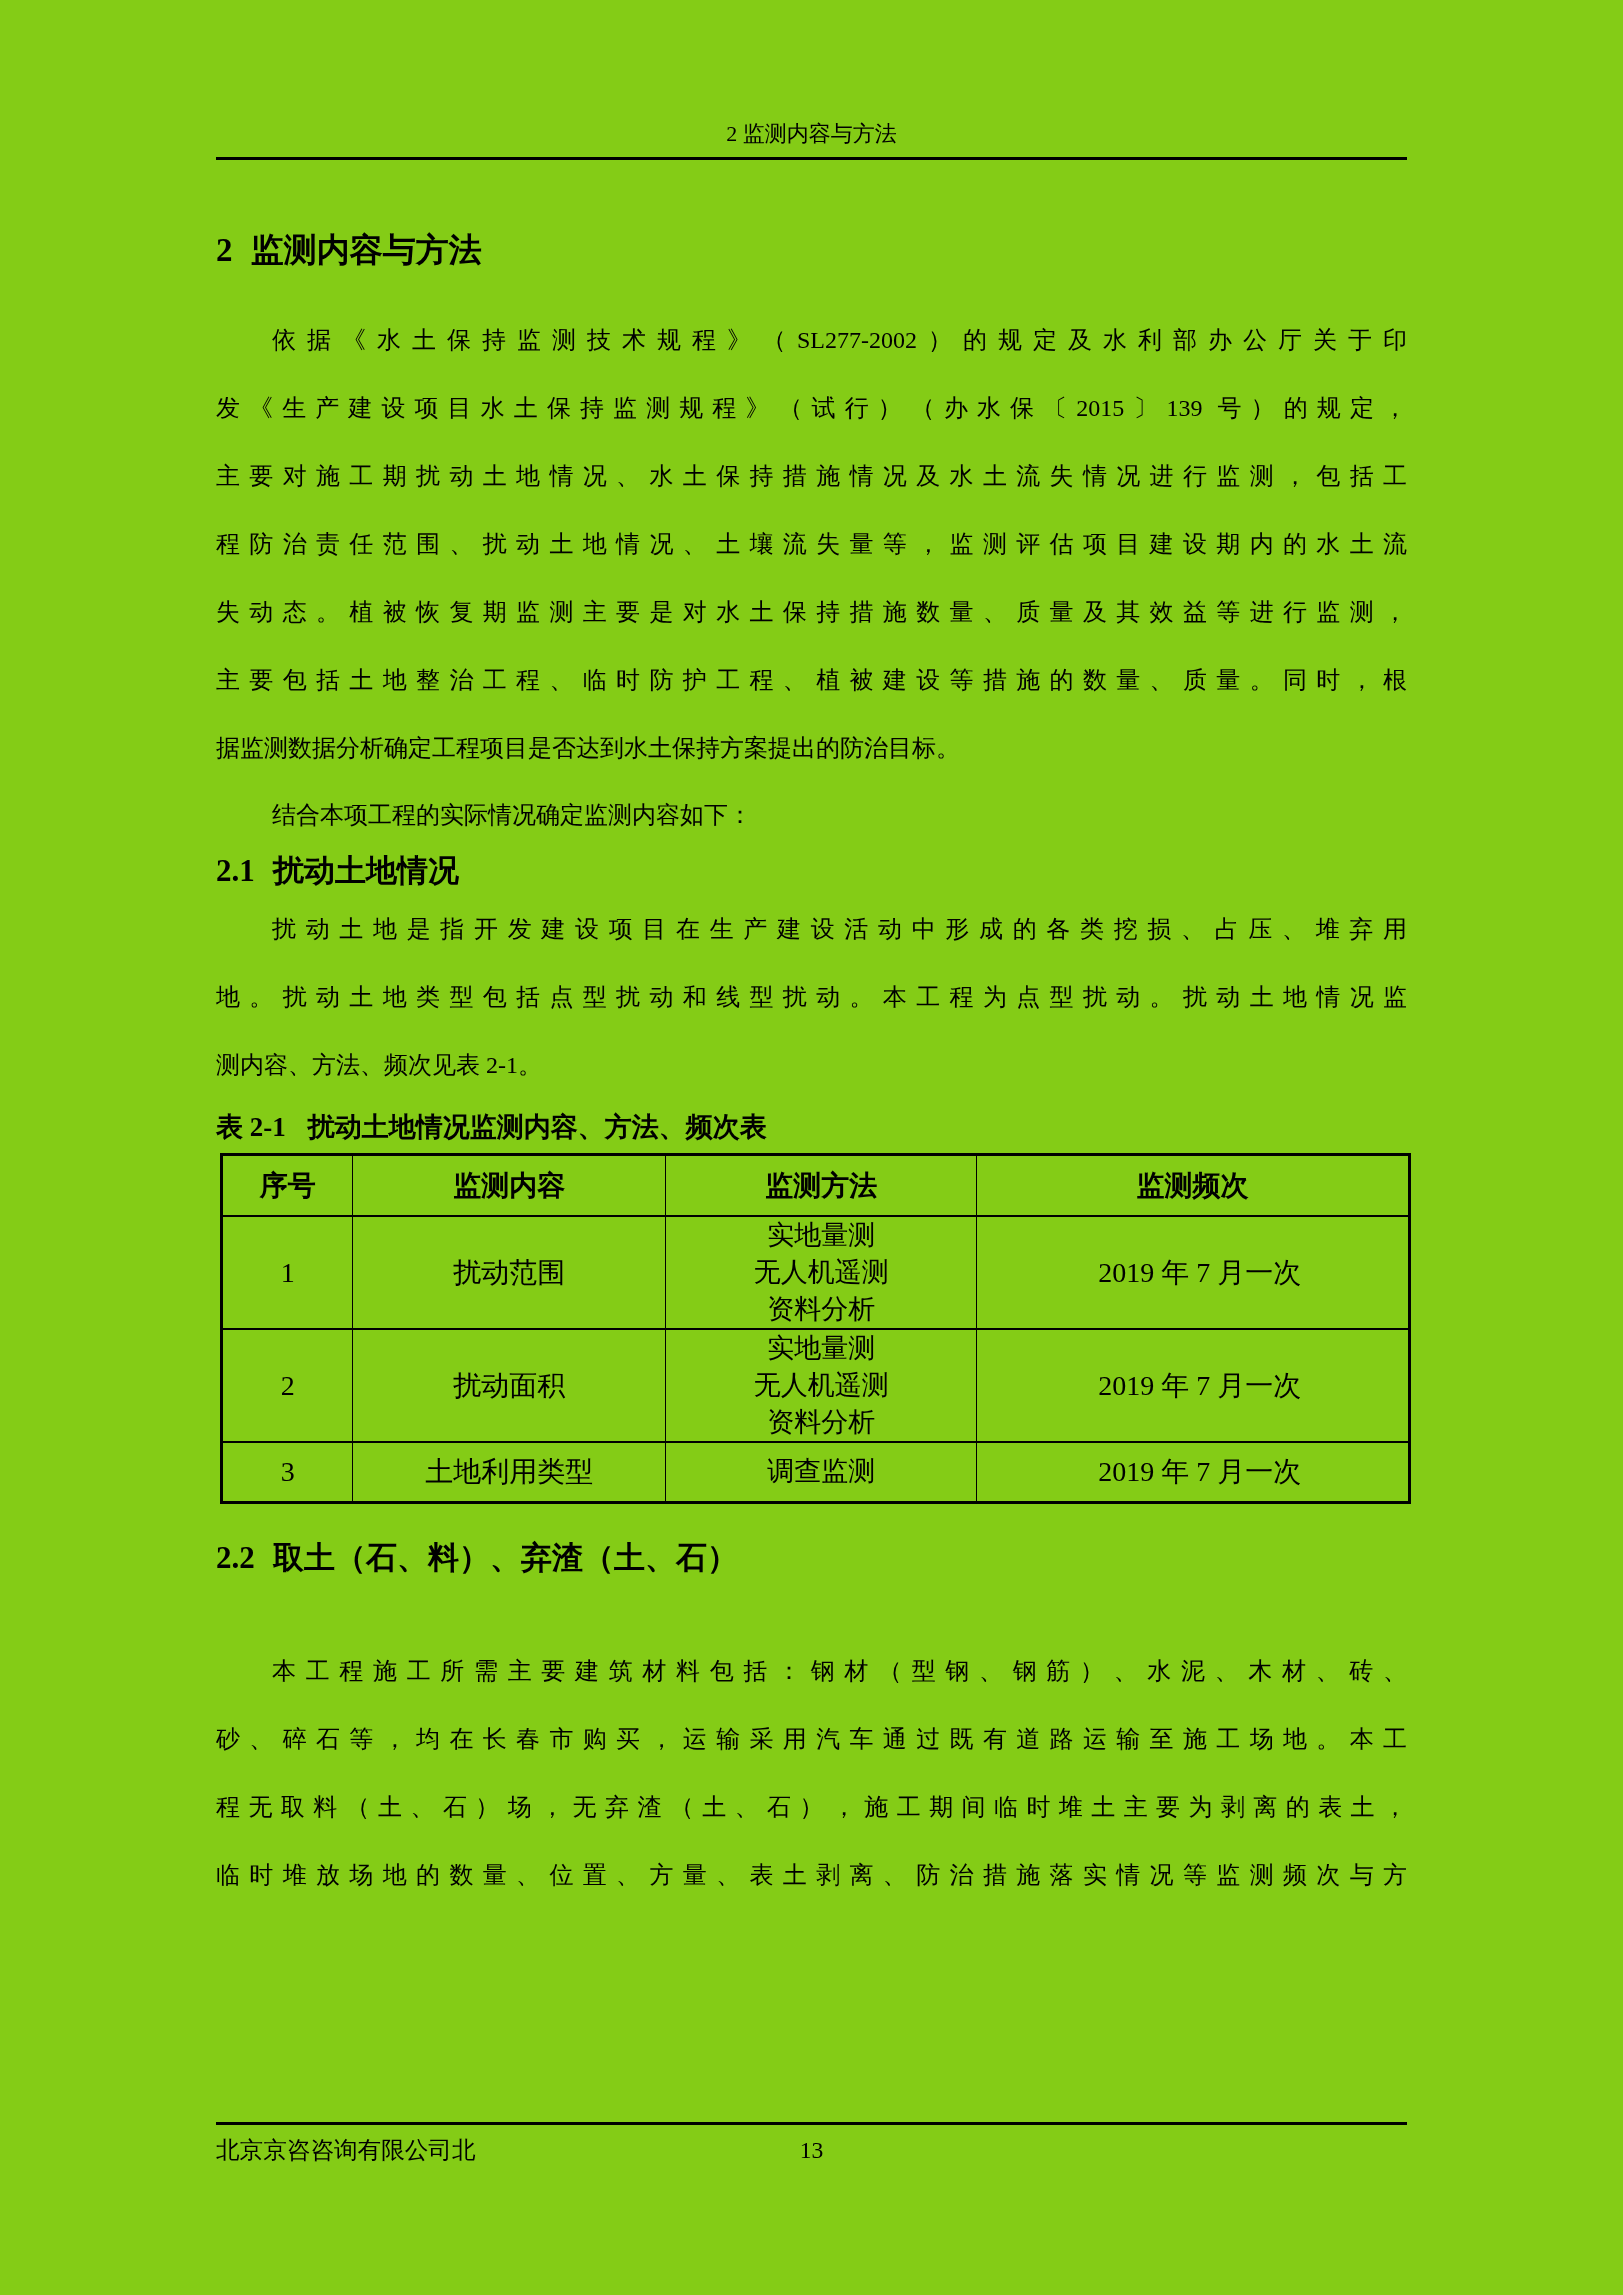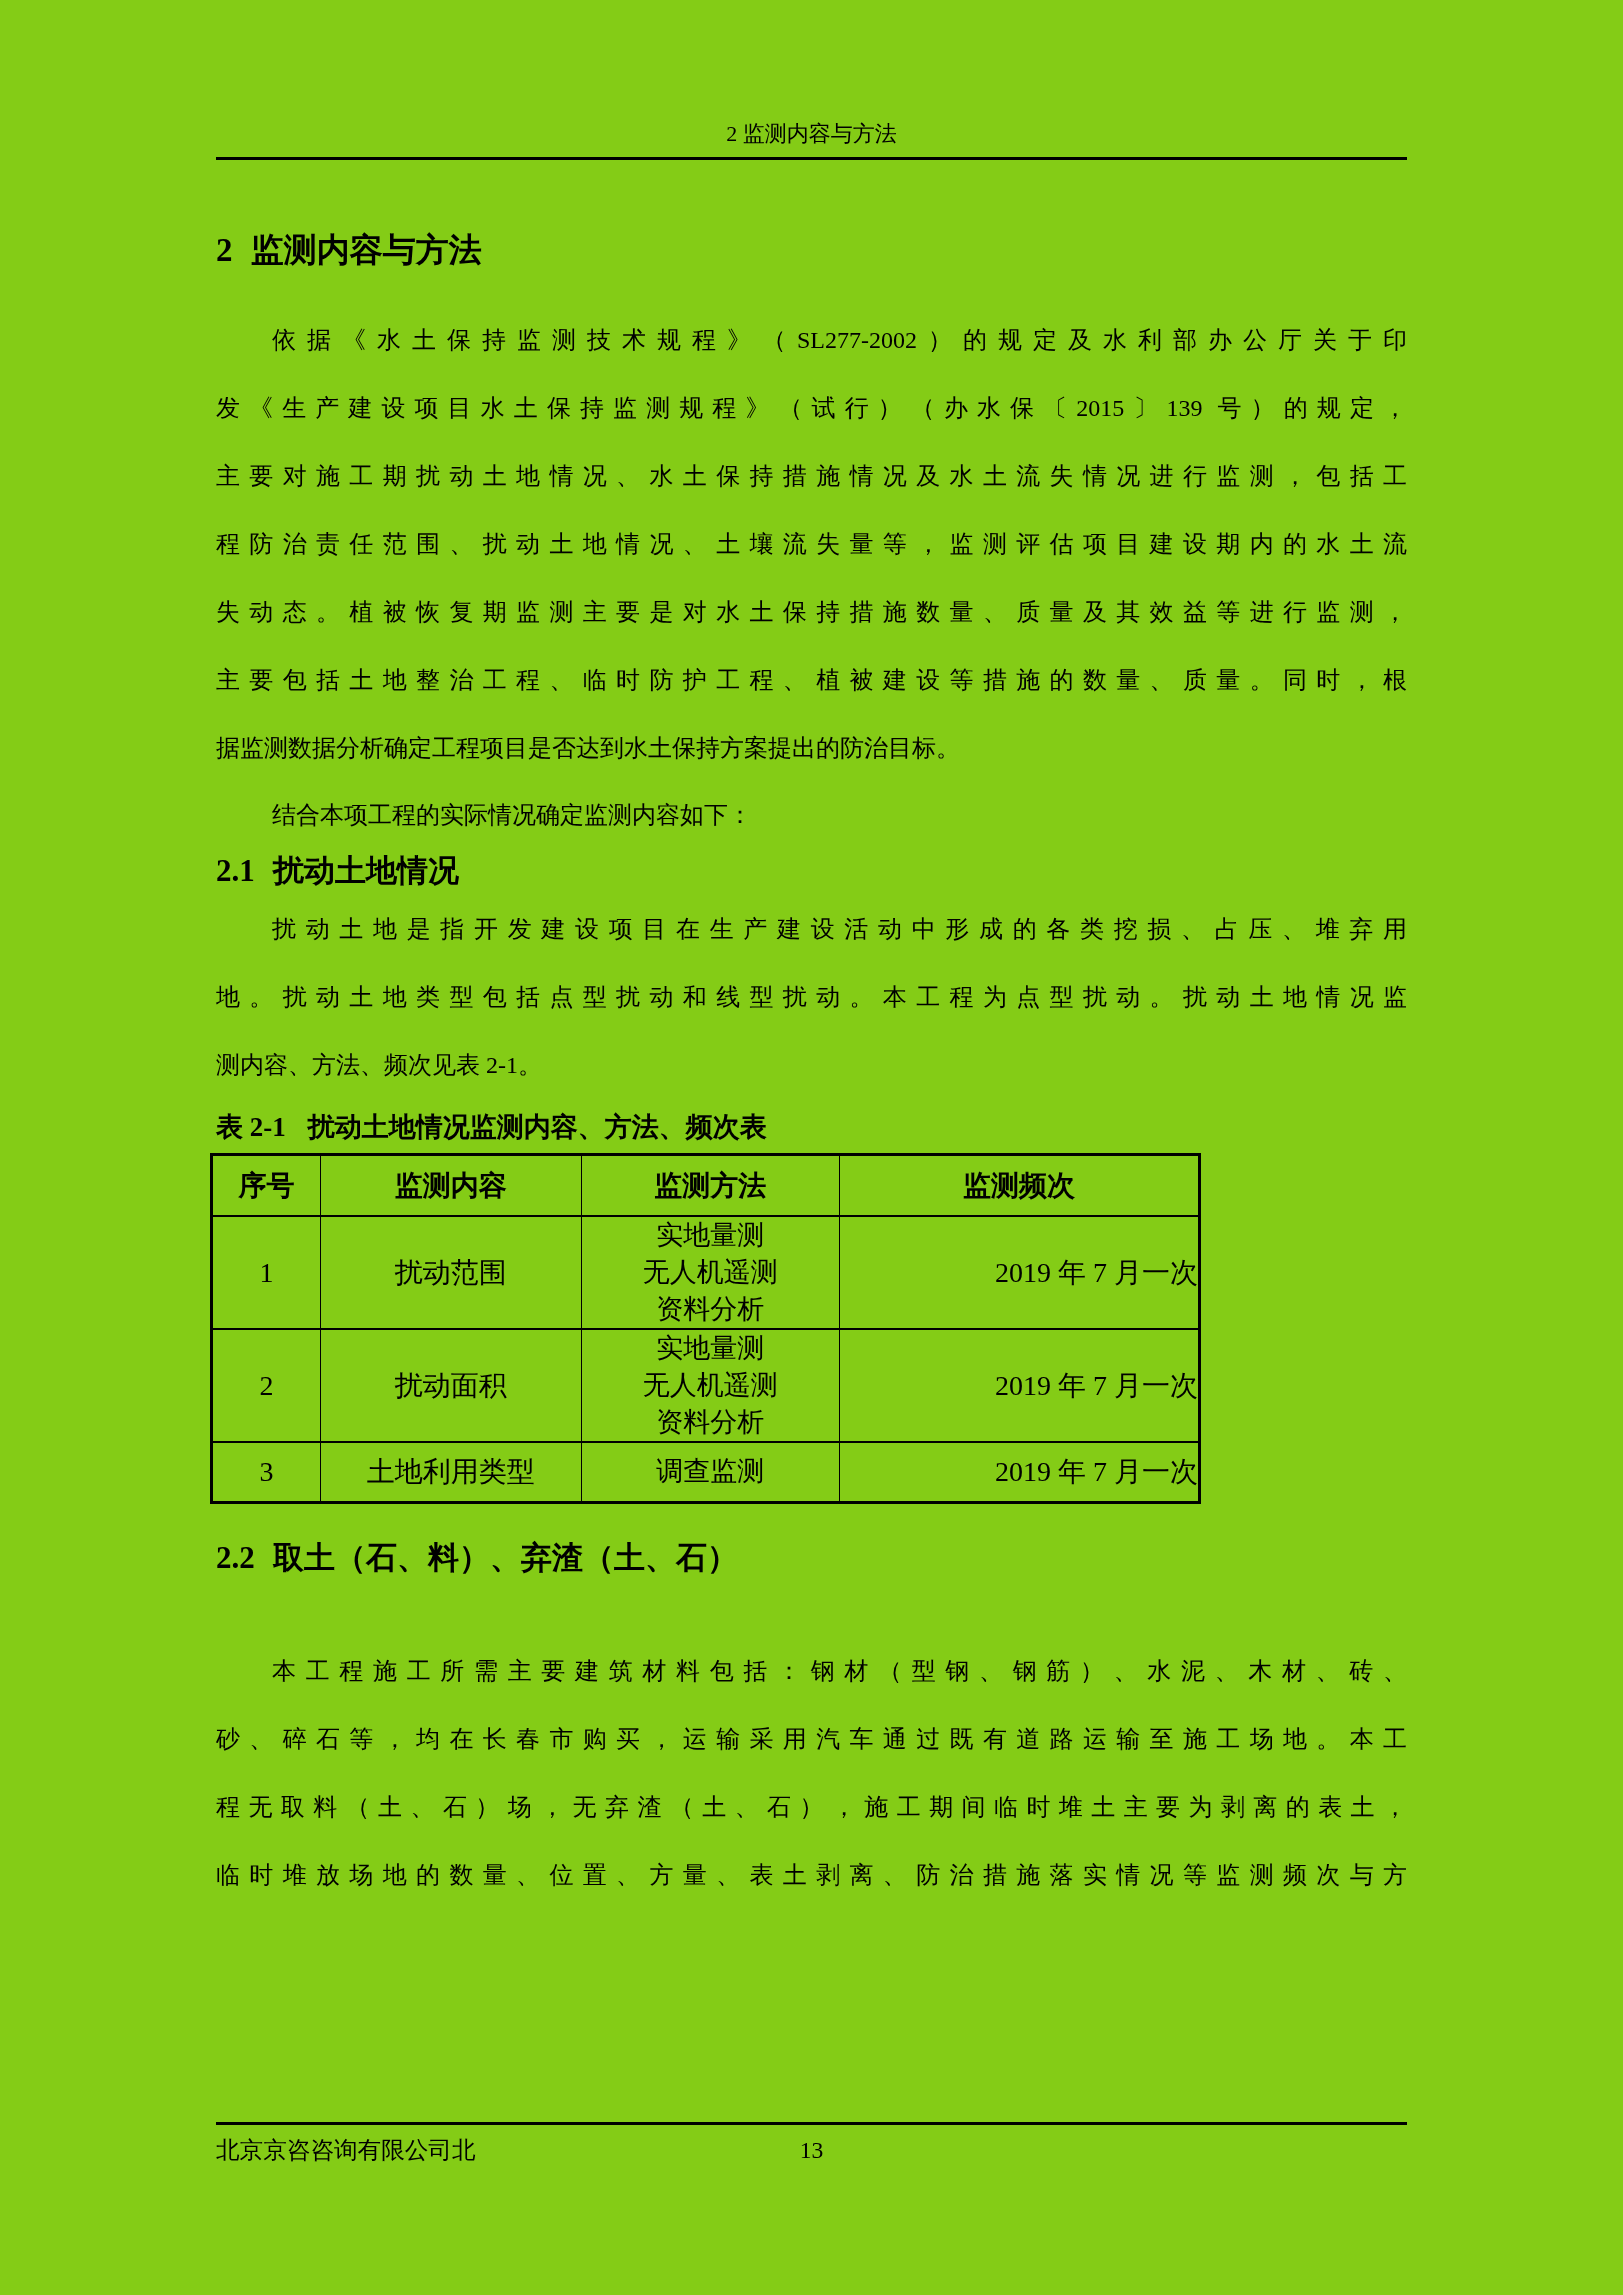--- a/index.html
+++ b/index.html
@@ -37,40 +37,40 @@
   .bline.last{text-align-last:auto;white-space:normal;}
   .bline.first{text-indent:56px;}
   
   .caption{
     left:216px;width:1191px;top:1111px;
     font-size:27px;font-weight:bold;line-height:33px;
   }
   .cap-label{margin-right:22px;}
   
   .tbl{
-    position:absolute;left:210px;top:1153px;width:991px;
+    position:absolute;left:220px;top:1153px;width:1191px;
     border-collapse:collapse;table-layout:fixed;
     font-size:28px;
   }
   .tbl col.c1{width:11.05%;}
   .tbl col.c2{width:26.35%;}
   .tbl col.c3{width:26.15%;}
   .tbl col.c4{width:36.45%;}
   .tbl th,.tbl td{
     border:1.3px solid #000;
     text-align:center;vertical-align:middle;
     padding:0;font-weight:normal;
   }
   .tbl{border:3.3px solid #000;}
   .tbl thead th{height:59px;font-weight:bold;border-bottom:2.6px solid #000;}
   .tbl tbody tr{border-top:2px solid #000;}
   .tbl .row-tall{height:110px;}
   .tbl .row-short{height:60px;}
   .tbl .method div{line-height:37px;font-size:27px;}
-  .tbl td.freq{text-align:right;padding-left:14.4px;}
+  .tbl td.freq{text-align:center;padding-left:14.4px;}
   
   .foot-rule{left:216px;width:1191px;top:2122px;height:2.6px;background:#000;}
   .footer{left:216px;width:1191px;top:2135px;font-size:23.6px;line-height:30px;}
   .foot-company{position:absolute;left:0;top:0;}
   .foot-page{position:absolute;left:0;top:0;width:100%;text-align:center;}
 </style>
 </head>
 <body>
 
 <div class="page">

